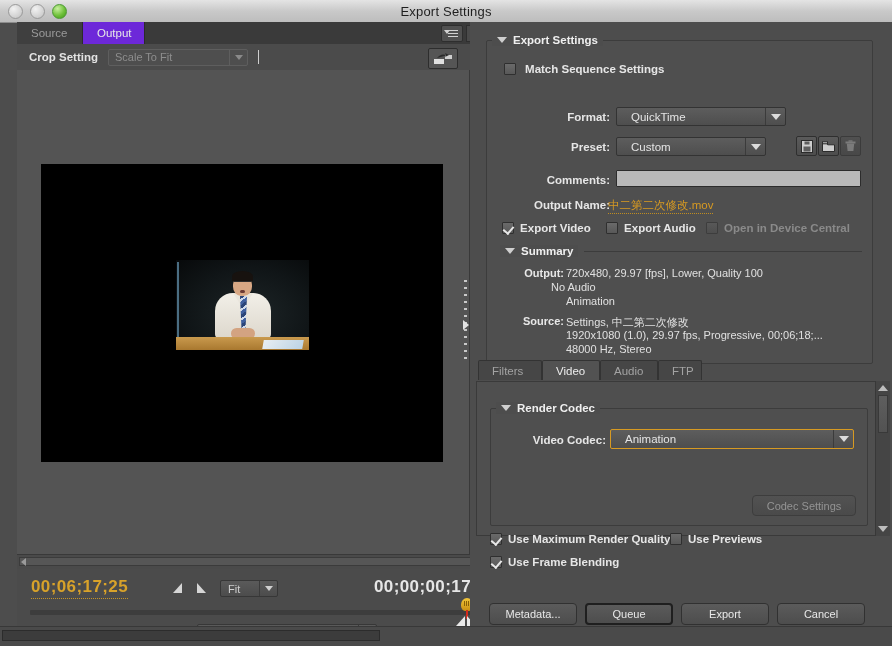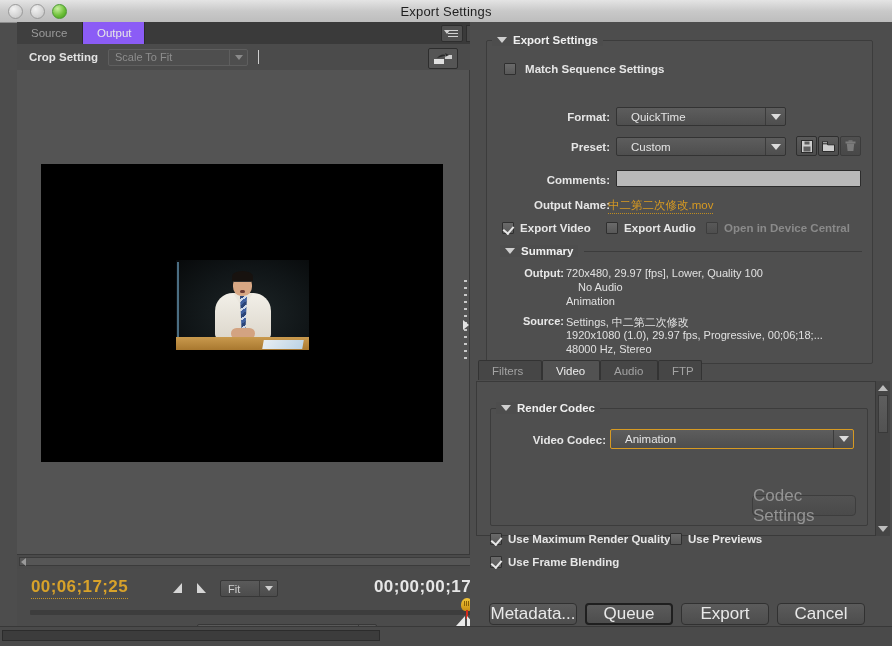--- a/index.html
+++ b/index.html
@@ -34,21 +34,21 @@
   }
   .tabstrip{
     position:absolute;left:0;top:0;width:468px;height:22px;
     background:#3a3a3a;border-bottom:1px solid #2c2c2c;
   }
   .tab{
     position:absolute;top:0;height:22px;line-height:22px;padding:0 14px;
     font-size:11.5px;color:#9a9a9a;background:#3f3f3f;
     border-right:1px solid #2b2b2b;box-sizing:border-box;
   }
-  .tab.active{background:#8b5cf6;color:#e8e8e8;}
+  .tab.active{background:#6d28d9;color:#e8e8e8;}
   .panelmenu{
     position:absolute;right:22px;top:3px;width:20px;height:15px;
     background:#505050;border:1px solid #2e2e2e;border-radius:2px;
   }
   .panelmenu i{position:absolute;display:block;background:#d2d2d2;}
   .panelmenu i.l1{left:6px;top:4px;width:10px;height:1px;}
   .panelmenu i.l2{left:6px;top:7px;width:10px;height:1px;}
   .panelmenu i.l3{left:6px;top:10px;width:10px;height:1px;}
   .panelmenu i.tri{left:2px;top:4px;width:0;height:0;background:none;
      border-left:3px solid transparent;border-right:3px solid transparent;border-top:4px solid #d2d2d2;}
@@ -230,21 +230,21 @@
 
   .subtab{
     position:absolute;top:0;height:20px;line-height:20px;padding:0 13px;font-size:11.5px;
     color:#a3a3a3;background:#464646;border:1px solid #333;border-bottom:none;
     border-radius:2px 2px 0 0;box-sizing:border-box;
   }
   .subtab.active{background:#525252;color:#ededed;}
 
   .btn{
     background:linear-gradient(to bottom,#5b5b5b,#4d4d4d);border:1px solid #313131;border-radius:4px;
-    color:#e8e8e8;font-size:17px;display:flex;align-items:center;justify-content:center;box-sizing:border-box;
+    color:#e8e8e8;font-size:11px;display:flex;align-items:center;justify-content:center;box-sizing:border-box;
   }
   .btn.default{border:2px solid #1f1f1f;}
   .btn.dim{color:#949494;background:linear-gradient(to bottom,#525252,#4a4a4a);border-color:#3d3d3d;}
 
   .rscroll{position:absolute;right:0;width:14px;background:#454545;border-left:1px solid #383838;}
   .rscroll .thumb{position:absolute;left:2px;width:10px;background:linear-gradient(to bottom,#5e5e5e,#525252);border:1px solid #393939;box-sizing:border-box;}
   .rscroll .up{position:absolute;left:2px;top:2px;width:10px;height:10px;display:flex;align-items:center;justify-content:center;}
   .rscroll .up::after{content:"";border-left:5px solid transparent;border-right:5px solid transparent;border-bottom:6px solid #bdbdbd;}
   .rscroll .dn{position:absolute;left:2px;bottom:2px;width:10px;height:10px;display:flex;align-items:center;justify-content:center;}
   .rscroll .dn::after{content:"";border-left:5px solid transparent;border-right:5px solid transparent;border-top:6px solid #bdbdbd;}
@@ -375,21 +375,21 @@
       <span class="cblabel">Match Sequence Settings</span>
     </div>
 
     <div class="flabel" style="position:absolute;left:60px;top:89px;width:80px;">Format:</div>
     <div class="dd" style="position:absolute;left:146px;top:85px;width:170px;height:19px;">
       <span class="val">QuickTime</span>
       <div class="arrow"></div>
     </div>
 
     <div class="flabel" style="position:absolute;left:60px;top:119px;width:80px;">Preset:</div>
-    <div class="dd" style="position:absolute;left:146px;top:115px;width:170px;height:19px;">
+    <div class="dd" style="position:absolute;left:146px;top:115px;width:150px;height:19px;">
       <span class="val">Custom</span>
       <div class="arrow"></div>
     </div>
     <div class="iconbtn" style="position:absolute;left:326px;top:114px;width:21px;height:20px;">
       <svg width="12" height="13" viewBox="0 0 12 13">
         <rect x="0.5" y="0.5" width="11" height="12" fill="#cfcfcf" stroke="#2b2b2b"></rect>
         <rect x="2.5" y="6.5" width="7" height="5" fill="#5e5e5e"></rect>
         <rect x="3.5" y="1.5" width="5" height="3" fill="#5e5e5e"></rect>
       </svg>
     </div>
@@ -428,21 +428,21 @@
 
     <div class="grouptitle" style="left:30px;top:223px;">
       <div class="tri"></div>
       <span>Summary</span>
     </div>
     <div class="rule" style="left:114px;top:229px;width:278px;"></div>
 
     <div class="sumlabel" style="position:absolute;left:444px;top:-194px;"></div>
     <div class="sumlabel" style="position:absolute;left:20px;top:245px;width:74px;">Output:</div>
     <div class="sumval" style="position:absolute;left:96px;top:245px;">720x480, 29.97 [fps], Lower, Quality 100</div>
-    <div class="sumval" style="position:absolute;left:108px;top:259px;">No Audio</div>
+    <div class="sumval" style="position:absolute;left:81px;top:259px;">No Audio</div>
     <div class="sumval" style="position:absolute;left:96px;top:273px;">Animation</div>
 
     <div class="sumlabel" style="position:absolute;left:20px;top:293px;width:74px;">Source:</div>
     <div class="sumval" style="position:absolute;left:96px;top:293px;">Settings, 中二第二次修改</div>
     <div class="sumval" style="position:absolute;left:96px;top:307px;">1920x1080 (1.0), 29.97 fps, Progressive, 00;06;18;...</div>
     <div class="sumval" style="position:absolute;left:96px;top:321px;">48000 Hz, Stereo</div>
 
     <div style="position:absolute;left:6px;top:338px;width:410px;height:21px;">
       <div class="subtab" style="left:2px;width:64px;">Filters</div>
       <div class="subtab active" style="left:66px;width:58px;">Video</div>

